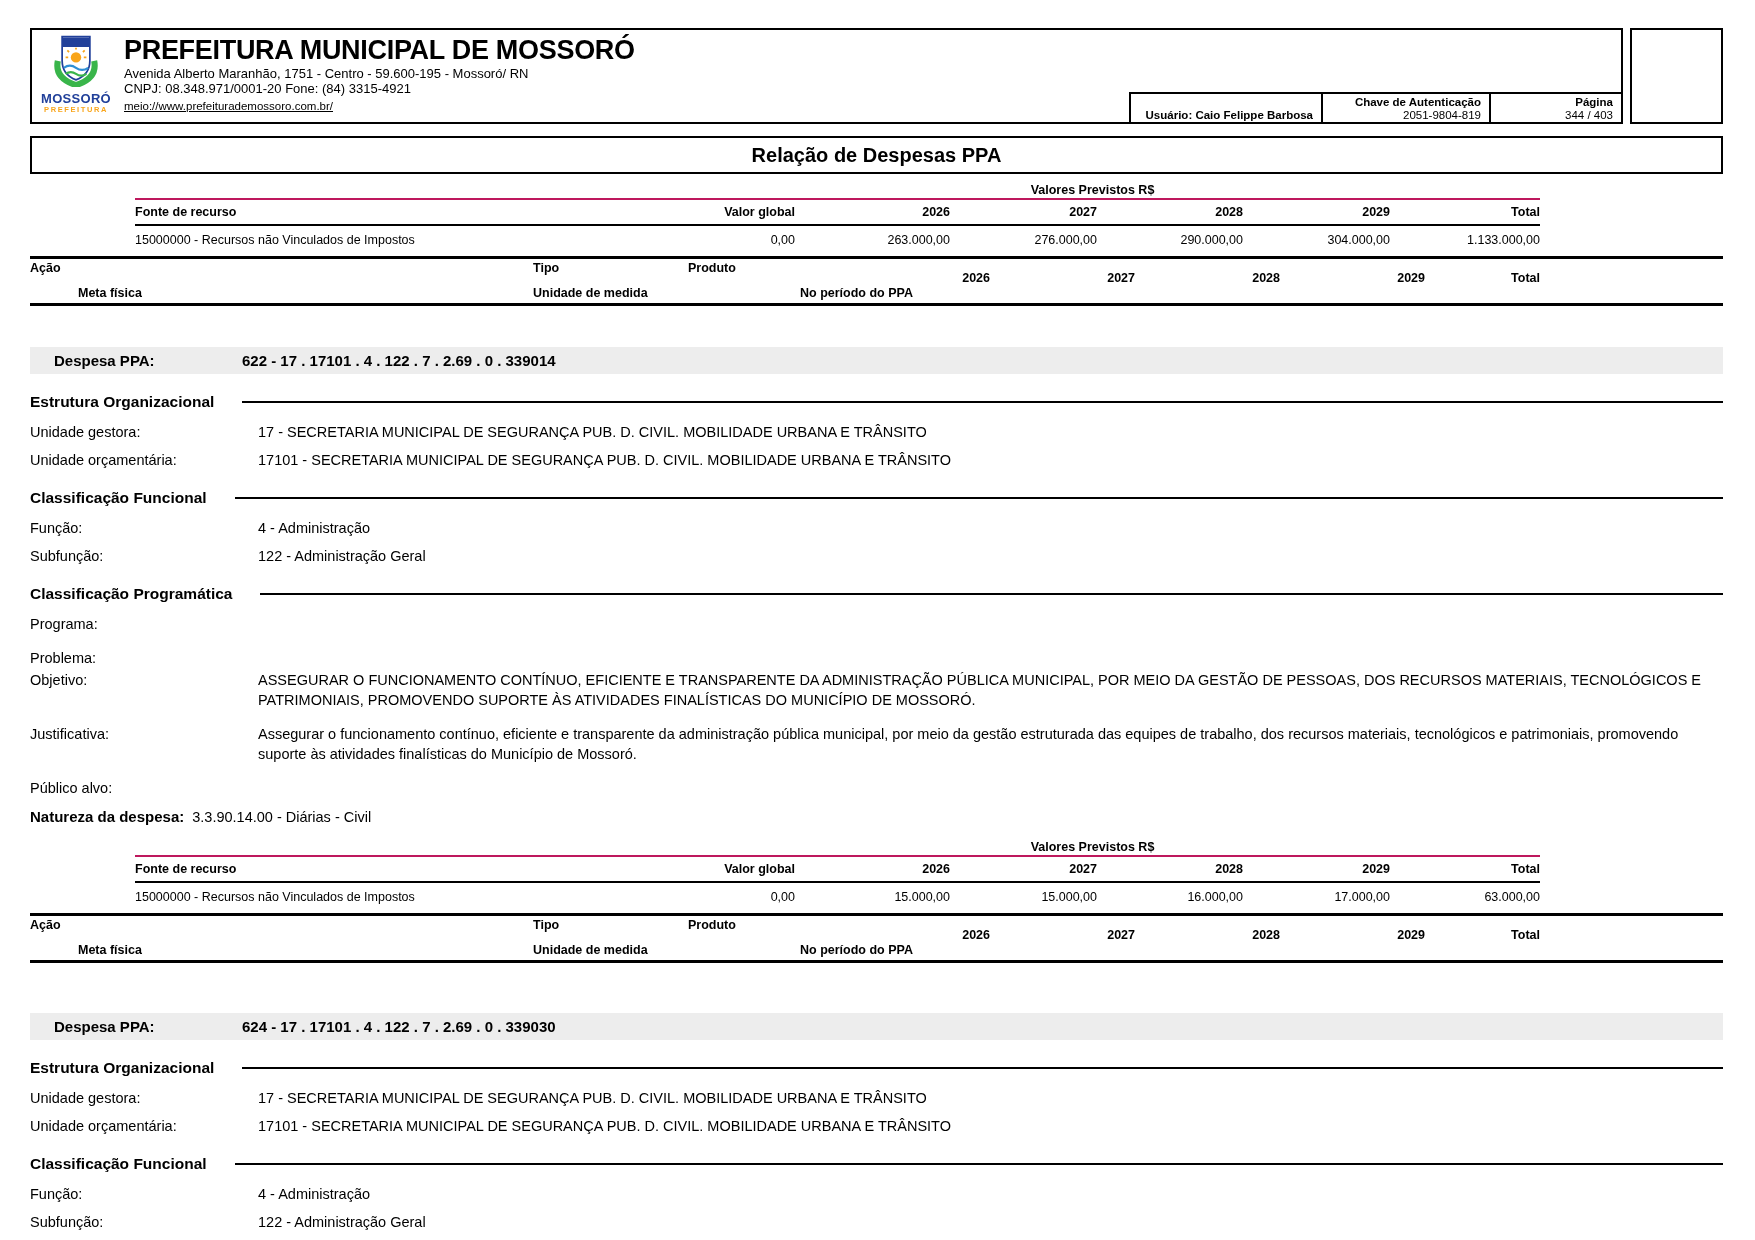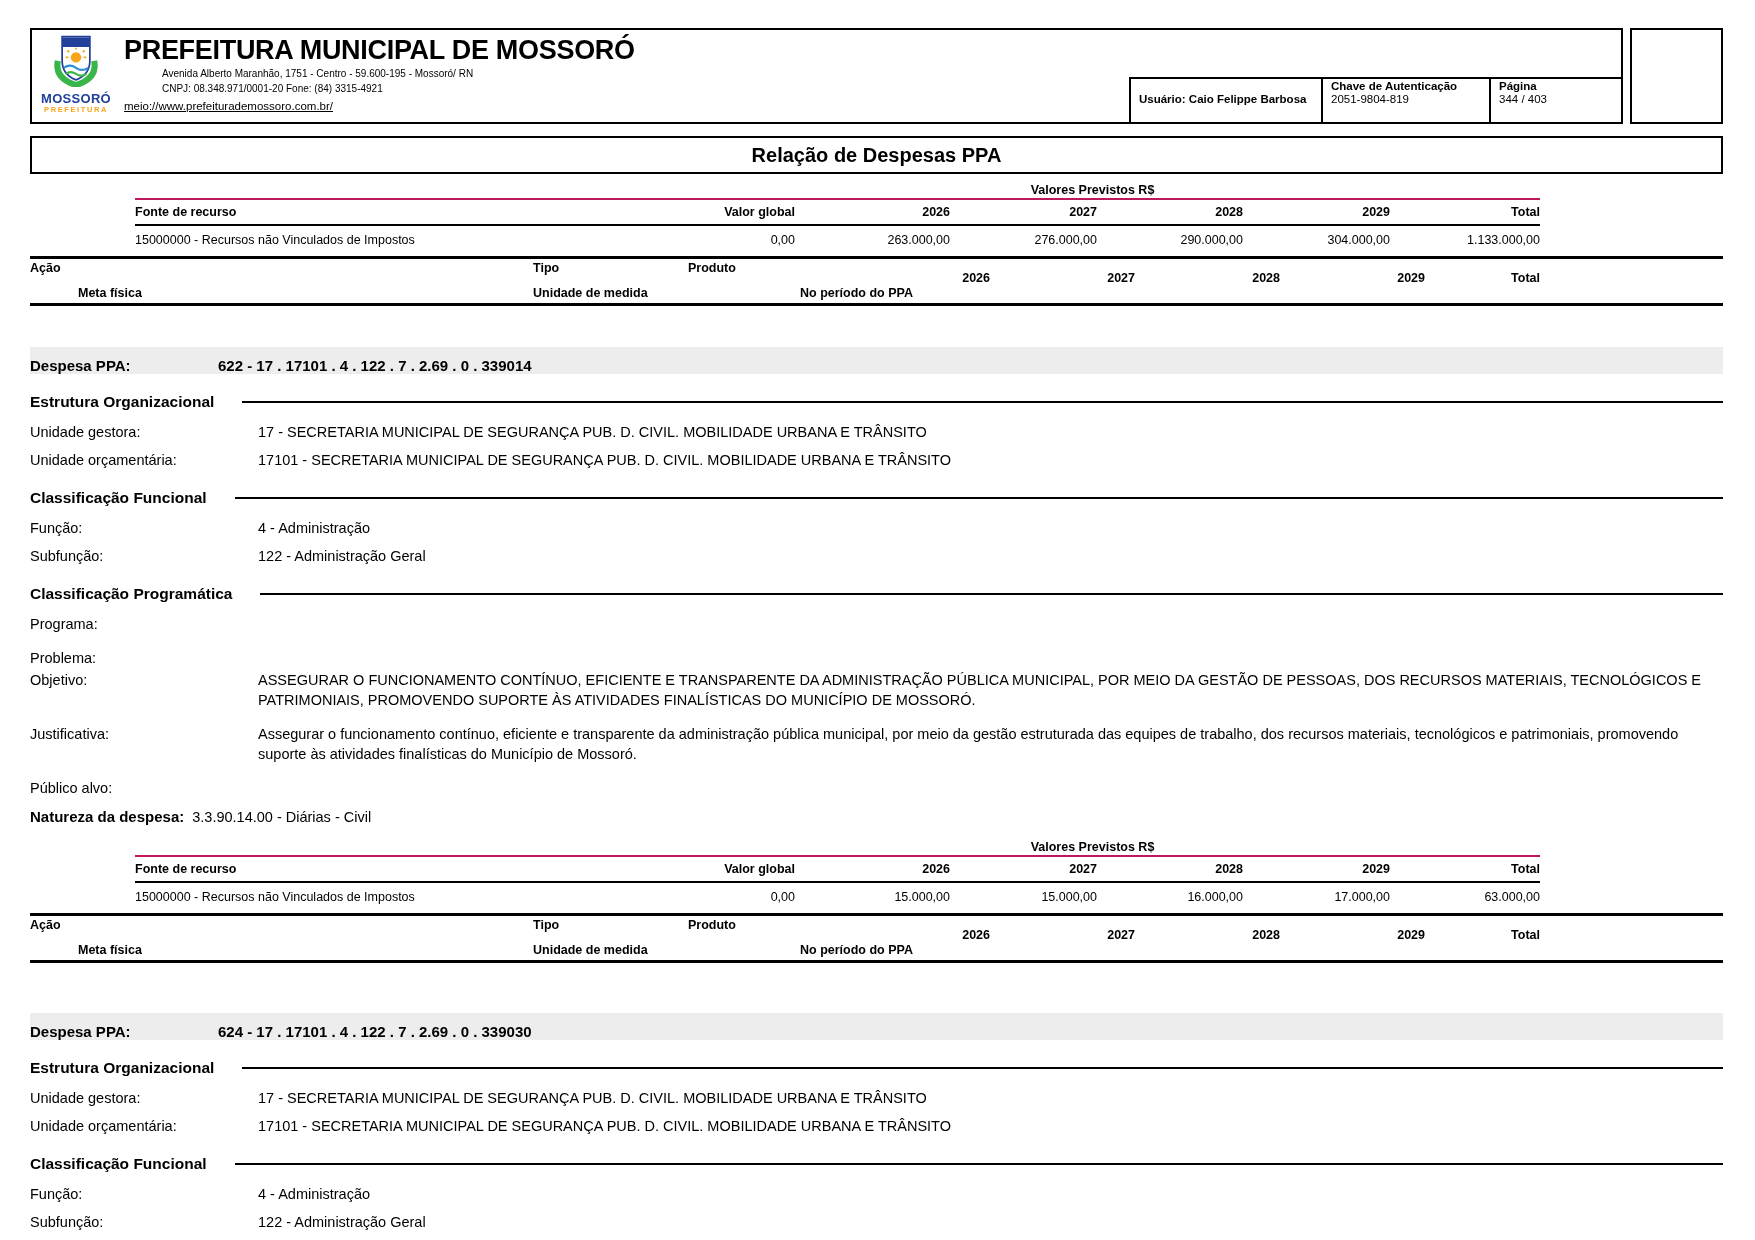--- a/index.html
+++ b/index.html
@@ -10,24 +10,24 @@
 
   
   .header-row { display:flex; gap:7px; margin-top:28px; height:96px; }
   .header-box { flex:1; border:2px solid #000; position:relative; display:flex; align-items:flex-start; }
   .side-box { width:93px; border:2px solid #000; }
   .logo { width:88px; padding-top:3px; text-align:center; flex:none; }
   .logo-title { font-size:13px; font-weight:bold; color:#21409a; letter-spacing:.3px; line-height:13px; margin-top:1px; }
   .logo-sub { font-size:7.5px; color:#f9a51a; font-weight:bold; letter-spacing:1.6px; line-height:9px; }
   .org-block { padding-top:5px; padding-left:4px; }
   .org-name { font-size:27px; font-weight:bold; letter-spacing:-.3px; line-height:31px; }
-  .org-line { font-size:10px; line-height:15px;margin-left:38px; }
+  .org-line { font-size:13px; line-height:15px; }
   .org-link { font-size:11.5px; line-height:15px; text-decoration:underline; color:#000; cursor:pointer; }
   .auth-table { position:absolute; right:-2px; bottom:-2px; border-collapse:collapse; }
-  .auth-table td { border:2px solid #000; font-size:11.5px; padding:1px 8px 16px; text-align:left; vertical-align:bottom; line-height:13px; }
+  .auth-table td { border:2px solid #000; font-size:11.5px; padding:1px 8px 0; text-align:right; vertical-align:bottom; line-height:13px; }
   .user-cell { font-weight:bold; width:192px; text-align:left; height:30px; }
   .auth-cell { width:168px; } .page-cell { width:132px; }
   .cell-label { font-weight:bold; }
 
   
   .title-bar { margin-top:12px; border:2px solid #000; height:38px; line-height:34px; text-align:center;
                font-size:20px; font-weight:bold; }
 
   
   .vp-caption { margin:9px 0 1px 615px; width:895px; text-align:center; font-weight:bold; font-size:12.5px; }
@@ -37,21 +37,21 @@
   .vals th.l, .vals td.l { text-align:left; }
   .vals td { font-size:12.5px; text-align:right; padding:7px 0 9px; white-space:nowrap; }
   .thick { border-top:3px solid #000; }
 
   
   .acao-band { position:relative; height:47px; border-bottom:3px solid #000; }
   .acao-band span { position:absolute; font-size:12.5px; font-weight:bold; white-space:nowrap; }
   .acao-band .yr { width:120px; text-align:right; top:12px; }
 
   
-  .despesa-bar { height:27px; background:#ededed; display:flex; align-items:flex-end; font-weight:bold; font-size:15px; }
+  .despesa-bar { height:27px; background:#ededed; display:flex; align-items:center; font-weight:bold; font-size:15px;padding-left:24px; }
   .despesa-bar .dlabel { width:188px; flex:none; }
   .sec-head { display:flex; align-items:center; margin-top:16px; height:24px; }
   .sec-head .t { font-size:15.5px; font-weight:bold; white-space:nowrap; }
   .sec-head .rule { flex:1; border-top:2px solid #000; margin-left:28px; }
   .field { display:flex; margin-top:8px; font-size:14.5px; line-height:20px; }
   .field .fl { width:228px; flex:none; }
   .field .fv { flex:1; }
   .nat-row { margin-top:10px; font-size:14.5px; }
   .nat-row .nl { font-weight:bold; font-size:15px; margin-right:8px; }
 </style>

